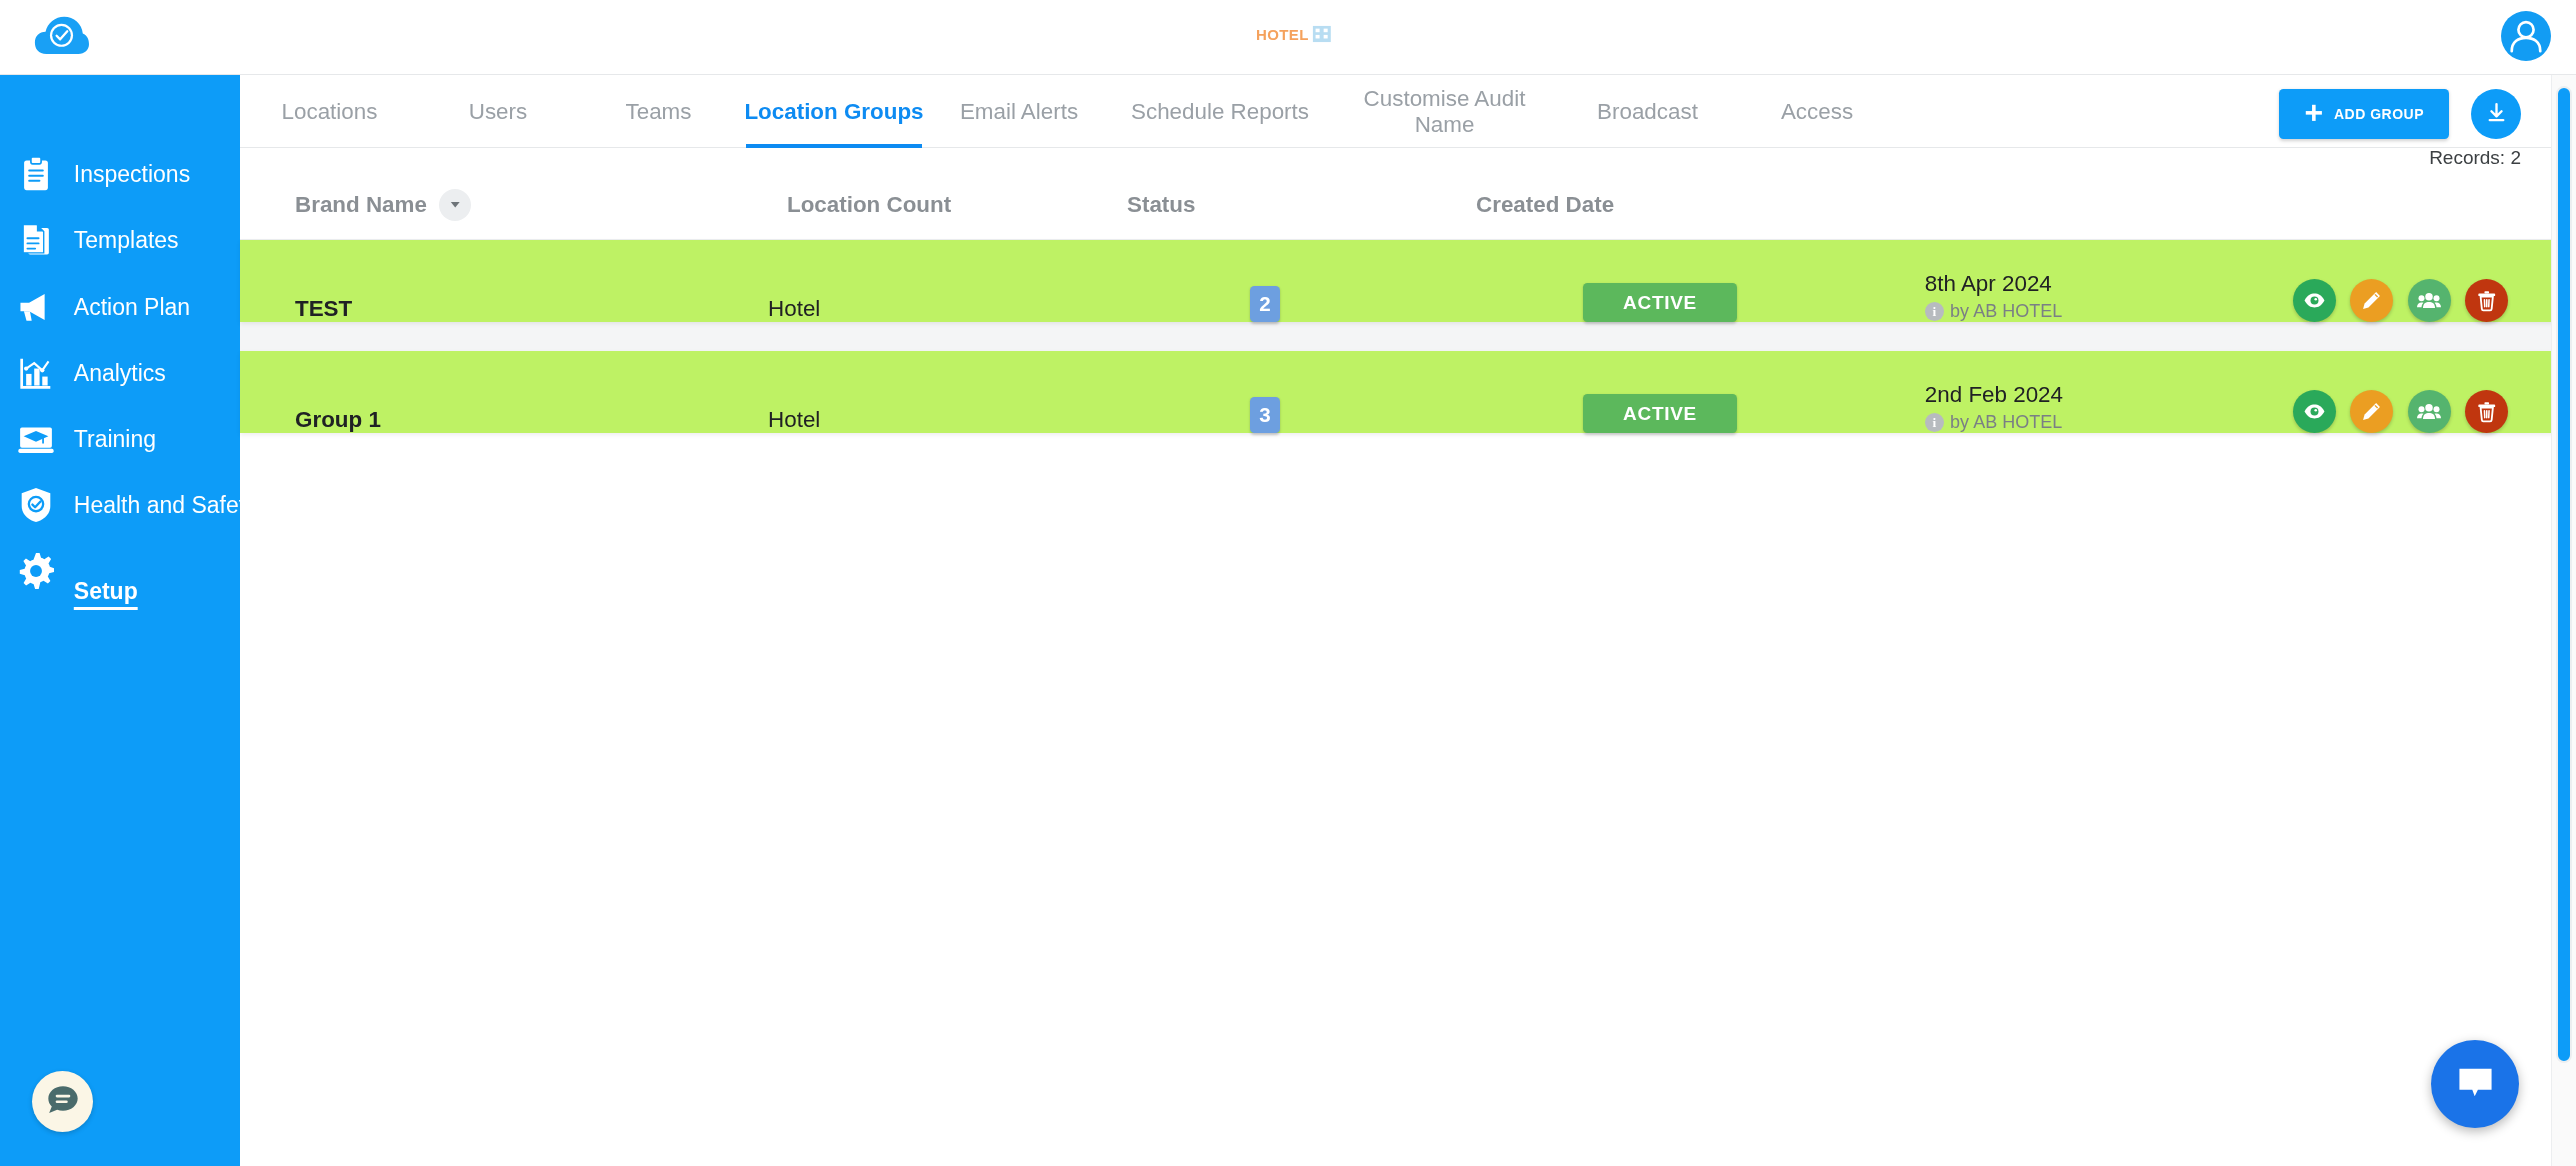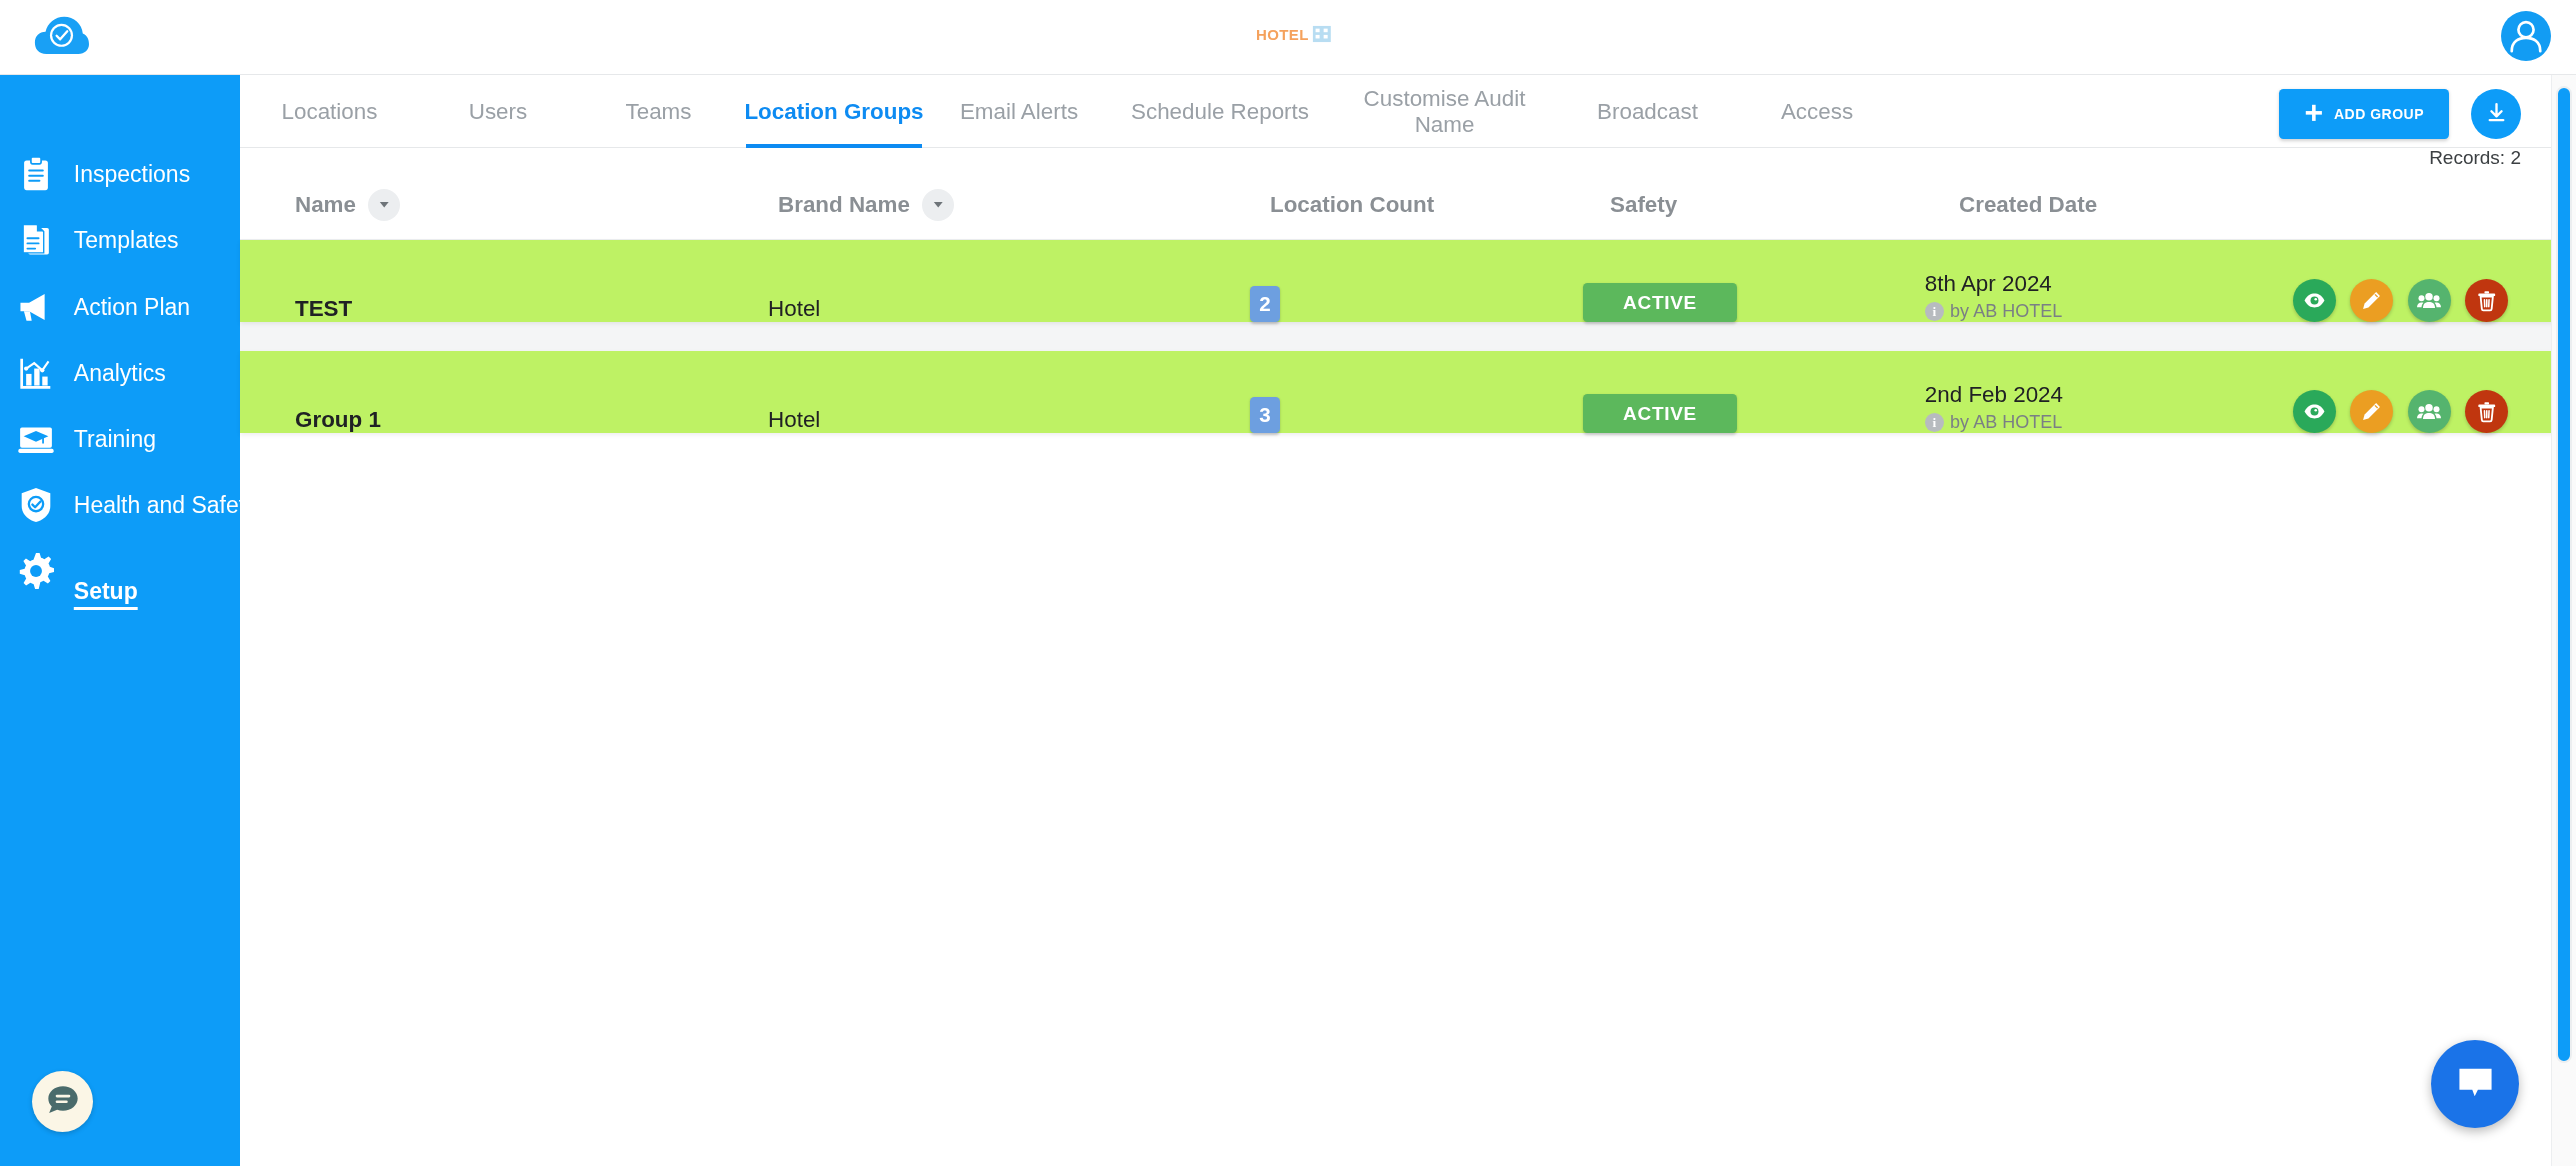--- a/index.html
+++ b/index.html
@@ -370,41 +370,33 @@
         </svg>
       </span>
     </div>
 
     <div class="records">Records: 2</div>
   </div>
 
   <div class="table-wrap">
 
     <div class="thead">
-      <div class="th c-name">
-        <span>Name</span>
-        <span class="sortbtn">
-          <svg viewBox="0 0 14 14" width="12.5" height="12.5">
-              <polygon points="2,4.5 12,4.5 7,10.5" fill="#6e7479"></polygon>
-            </svg>
-        </span>
-      </div>
       <div class="th c-brand">
         <span>Brand Name</span>
         <span class="sortbtn">
           <svg viewBox="0 0 14 14" width="12.5" height="12.5">
               <polygon points="2,4.5 12,4.5 7,10.5" fill="#6e7479"></polygon>
             </svg>
         </span>
       </div>
       <div class="th c-count">
           <span>Location Count</span>
         </div>
       <div class="th c-status">
-          <span>Safety</span>
+          <span>Status</span>
         </div>
       <div class="th c-date">
           <span>Created Date</span>
         </div>
       <div class="th c-act"></div>
     </div>
 
     <div class="rows">
 
       <div class="row">

